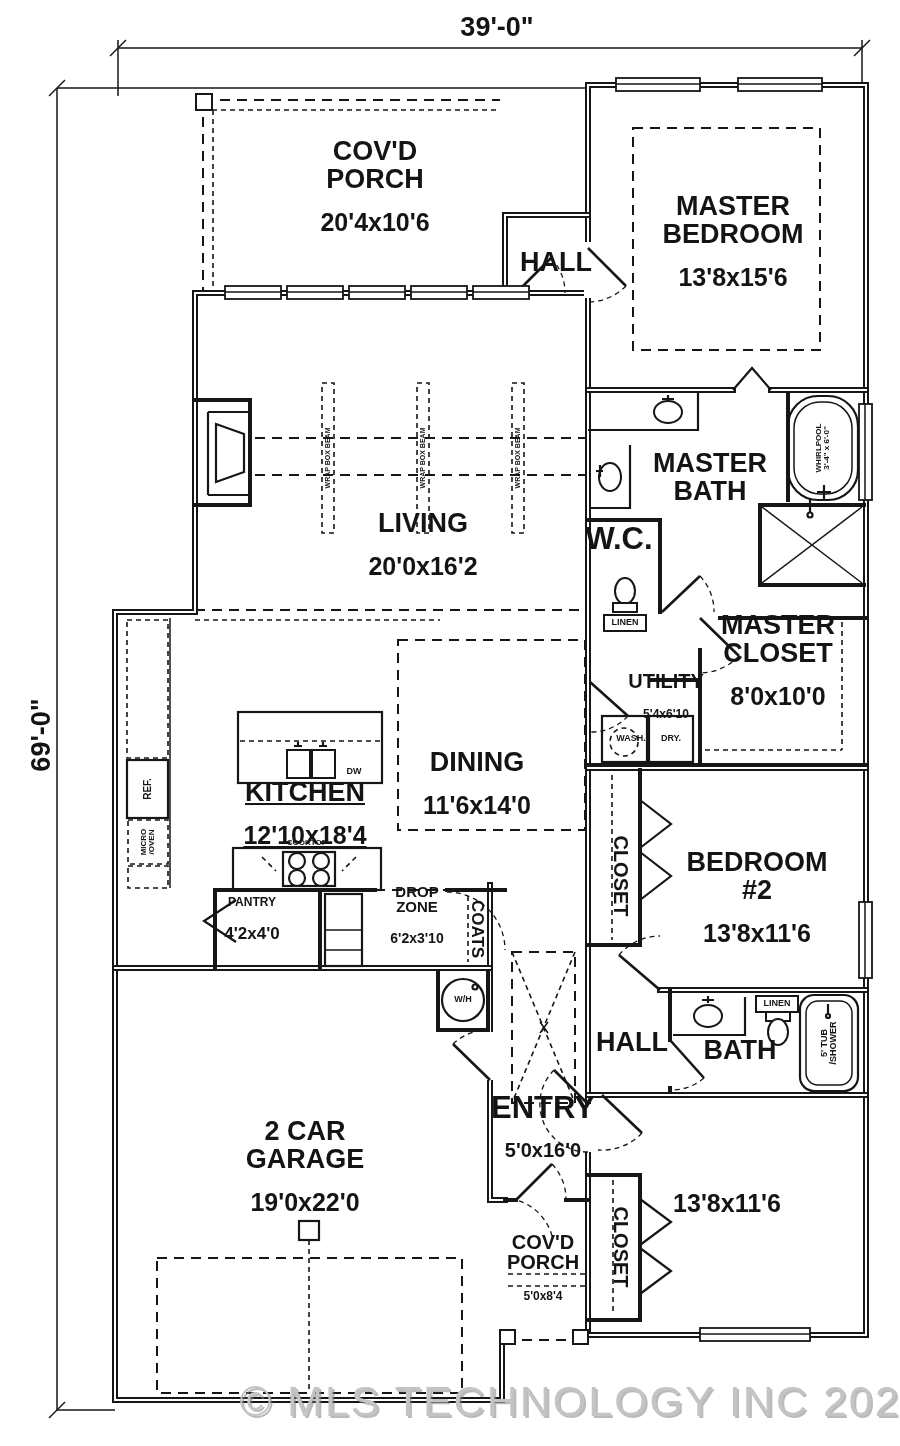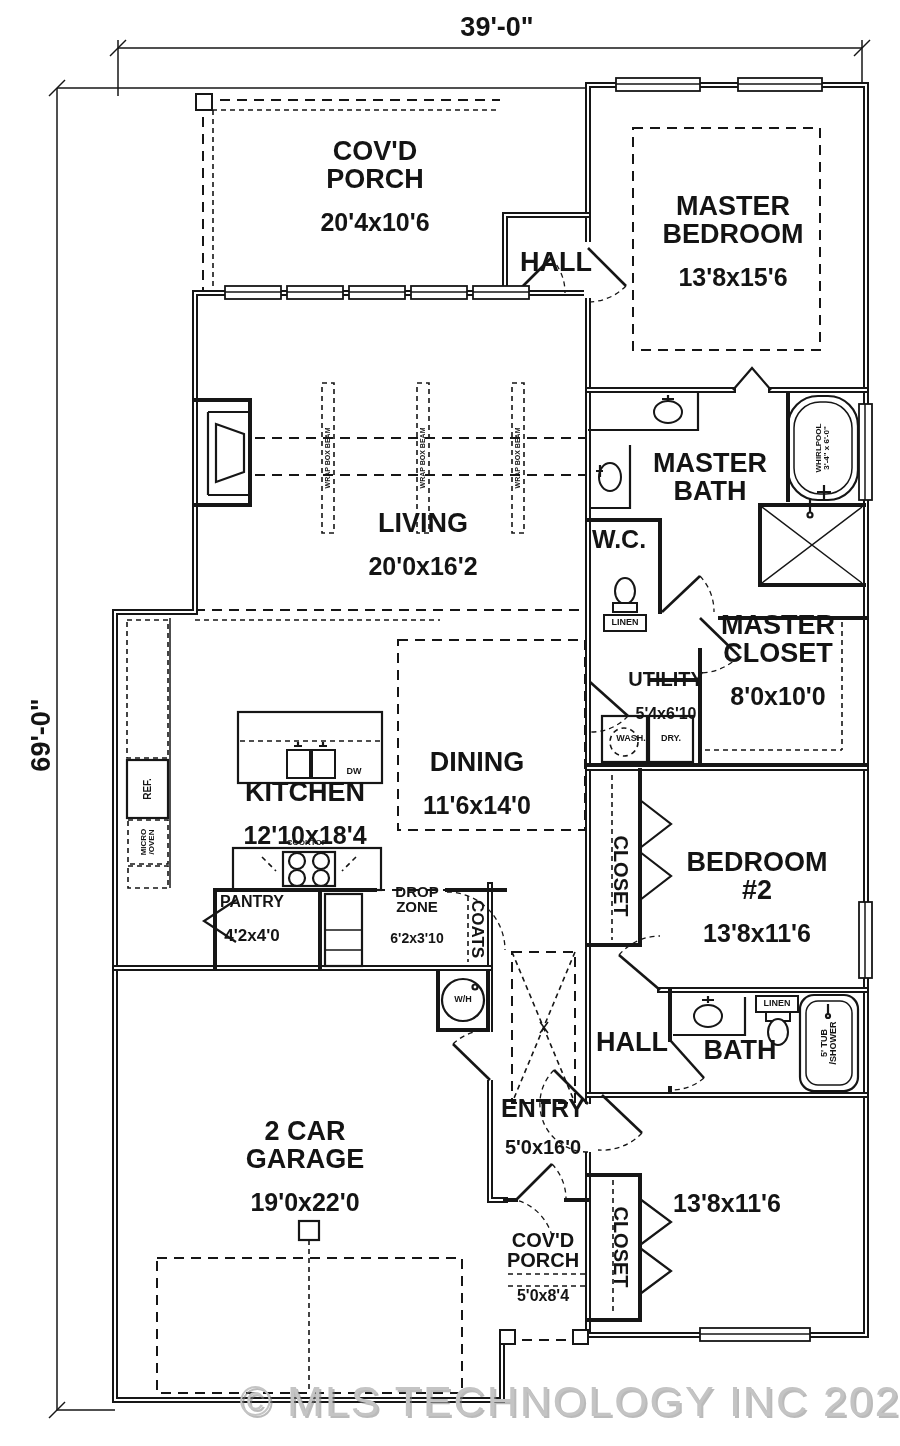--- a/index.html
+++ b/index.html
@@ -15,22 +15,22 @@
   .dsh {stroke:#161616;stroke-width:2;fill:none;stroke-dasharray:10 7;}
   .dsf {stroke:#161616;stroke-width:1.6;fill:none;stroke-dasharray:5 4;}
   .fix {stroke:#161616;stroke-width:2;fill:#fff;}
   .win {stroke:#161616;stroke-width:1.8;fill:#fff;}
   .leaf{stroke:#161616;stroke-width:2.6;fill:none;}
   .arc {stroke:#161616;stroke-width:1.3;fill:none;stroke-dasharray:5 4;}
   .gap {stroke:#ffffff;stroke-width:8;fill:none;}
   
   .lbl{position:absolute;transform:translate(-50%,-50%);text-align:center;font-weight:bold;
        white-space:pre-line;line-height:1.04;color:#141414;}
-  .f29{font-size:27px;} .f25{font-size:25px;} .f23{font-size:25px;text-align:center;} .f21{font-size:20px;}
-  .f19{font-size:16px;} .f17{font-size:17px;} .f15{font-size:15px;} .f14{font-size:14px;}
+  .f29{font-size:27px;} .f25{font-size:25px;} .f23{font-size:31px;text-align:center;} .f21{font-size:20px;}
+  .f19{font-size:12px;} .f17{font-size:17px;} .f15{font-size:15px;} .f14{font-size:14px;}
   .f10{font-size:10px;} .f9{font-size:9px;} .f8{font-size:8px;} .f7{font-size:7px;}
   .r90 {transform:translate(-50%,-50%) rotate(90deg);}
   .rn90{transform:translate(-50%,-50%) rotate(-90deg);}
   .sz{font-weight:bold;}
   .wm{position:absolute;transform:translate(-50%,-50%);white-space:nowrap;
       font-size:43px;font-weight:400;letter-spacing:2px;color:#c4c4c4;
       text-shadow:2px 2px 0 rgba(130,130,130,.55);}
 </style>
 </head>
 <body>
@@ -296,21 +296,21 @@
 <div class="lbl f23" style="left:619px;top:539px;">W.C.</div>
 <div class="lbl" style="left:778px;top:660px;">
   <div class="f29">MASTER
 CLOSET</div>
   <div class="f25 sz">8'0x10'0</div>
 </div>
 <div class="lbl" style="left:666px;top:696px;">
   <div class="f21">UTILITY</div>
   <div class="f19 sz">5'4x6'10</div>
 </div>
-<div class="lbl" style="left:305px;top:813px;">
+<div class="lbl" style="left:305px;top:813px;text-decoration:underline;">
   <div class="f29">KITCHEN</div>
   <div class="f25 sz">12'10x18'4</div>
 </div>
 <div class="lbl" style="left:477px;top:783px;">
   <div class="f29">DINING</div>
   <div class="f25 sz">11'6x14'0</div>
 </div>
 <div class="lbl" style="left:252px;top:919px;text-align:center;">
   <div class="f19">PANTRY</div>
   <div class="f17 sz">4'2x4'0</div>

